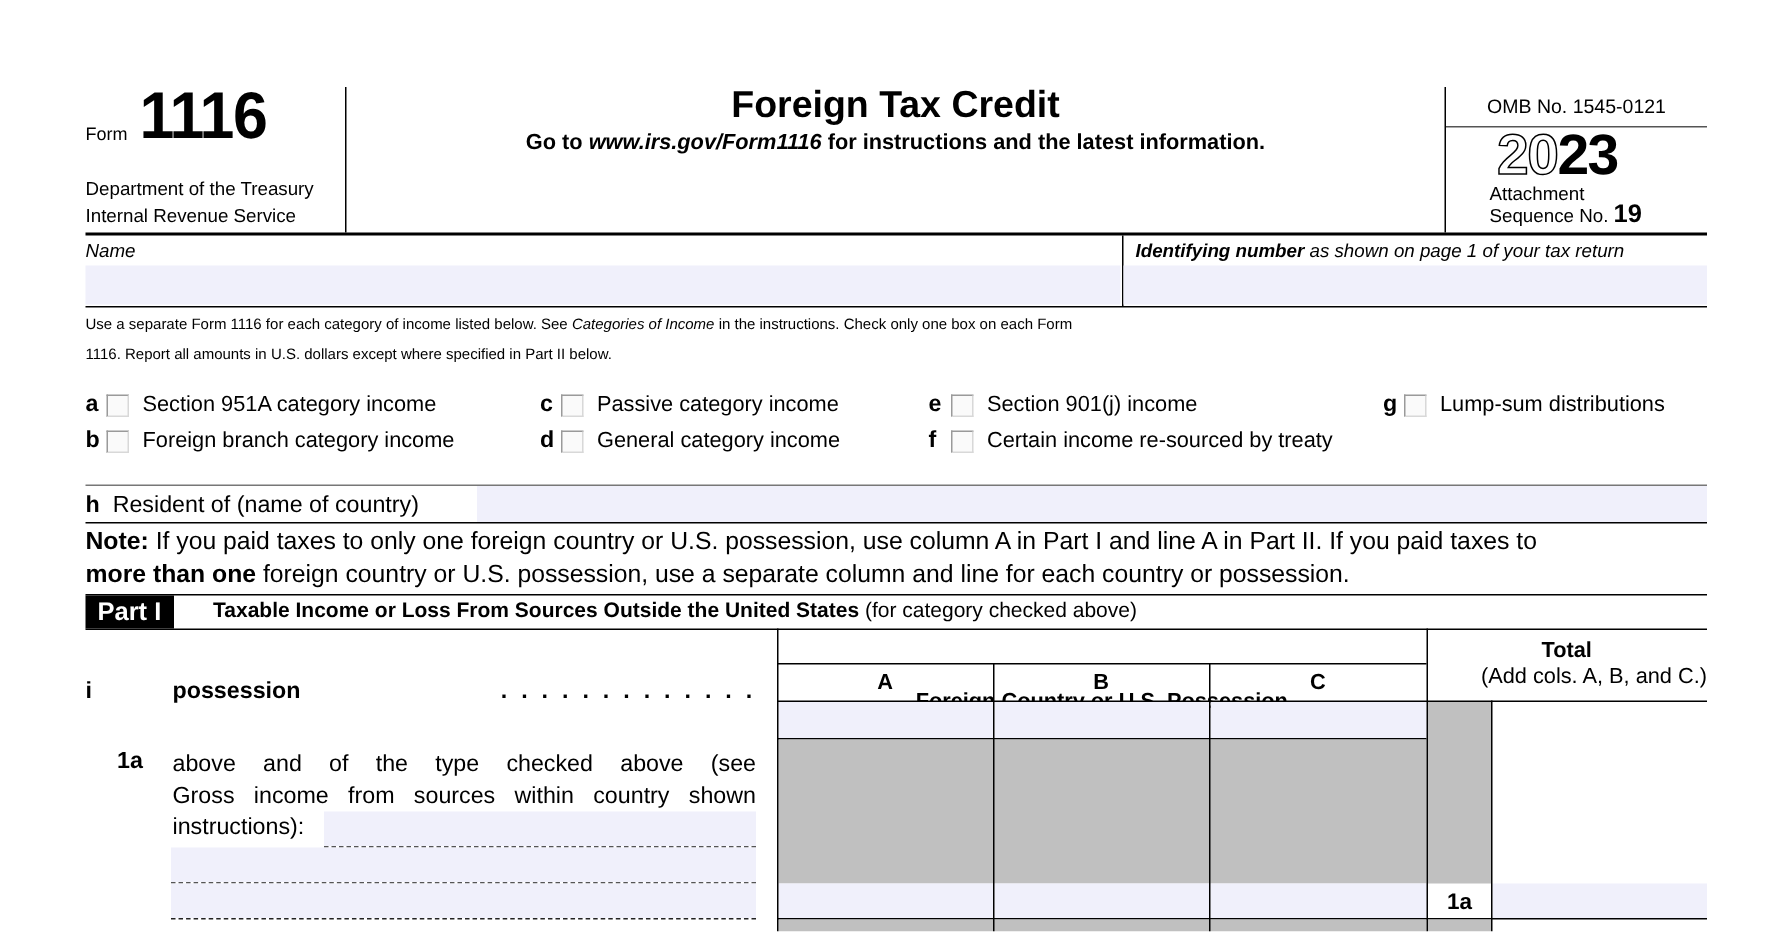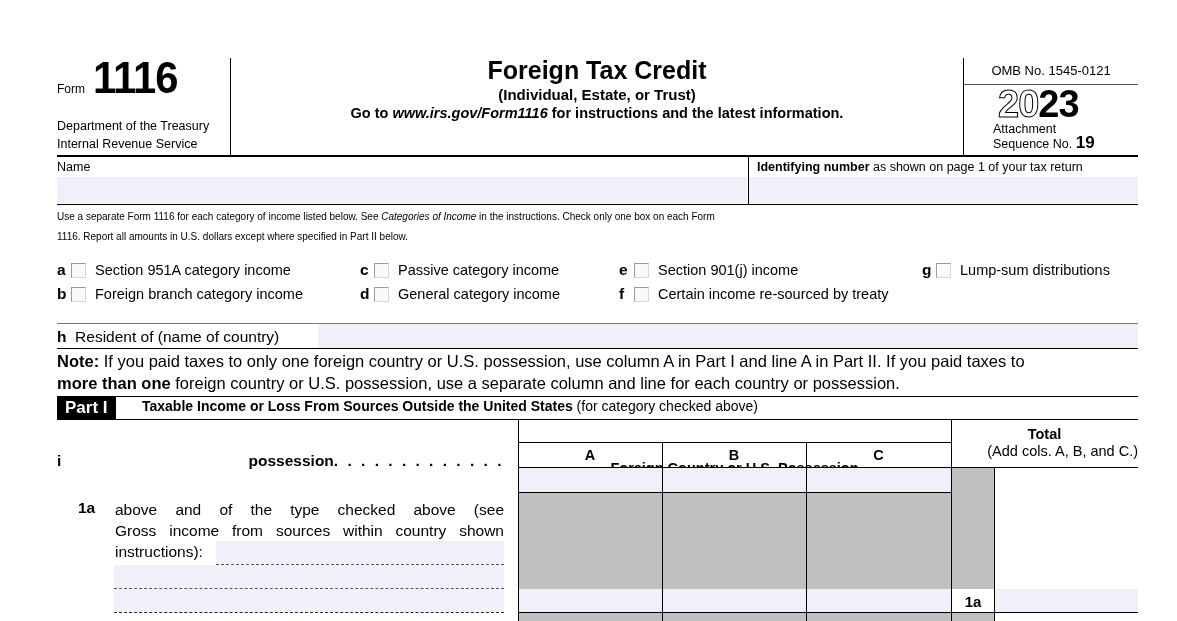--- a/index.html
+++ b/index.html
@@ -17,21 +17,21 @@
   .dept { font-size: 12.5px; line-height: 18px; }
   .title { font-size: 25px; font-weight: bold; text-align: center; width: 100%; }
   .subtitle { font-size: 15px; font-weight: bold; text-align: center; width: 100%; }
   .attach { font-size: 14.5px; font-weight: bold; text-align: center; width: 100%; line-height: 20px; }
   .omb { font-size: 13px; text-align: center; }
   .year-outline { font-size: 38px; font-weight: bold; color: #fff; -webkit-text-stroke: 1px #000; letter-spacing: -1px; }
   .year-bold { font-size: 38px; font-weight: 900; letter-spacing: -1px; }
   .attach-seq { font-size: 12.5px; line-height: 14px; }
   .seq-num { font-size: 17px; font-weight: bold; }
 
-  .field-label { font-size: 12.5px; }
+  .field-label { font-size: 12.5px; font-style: italic; }
   .instr { font-size: 10px; line-height: 20px; }
   .cb-row { font-size: 14.5px; display: flex; align-items: center; height: 20px; }
   .cb-letter { font-weight: bold; font-size: 15.5px; width: 14px; }
   .checkbox { width: 15px; height: 15px; border: 1px solid #9a9a9a; border-right-color: #d8d8d8; border-bottom-color: #d8d8d8; background: #fafafa; margin-right: 9px; display: inline-block; }
   .note { font-size: 16.5px; line-height: 22px; }
   .part-badge { background: #000; color: #fff; font-weight: bold; font-size: 17px; padding: 0 8px; height: 22px; line-height: 22px; }
   .part-title { font-size: 14px; font-weight: bold; }
   .part-title .normal { font-weight: normal; }
   .col-h { font-size: 14.5px; font-weight: bold; text-align: center; }
   .line-text { font-size: 15.5px; line-height: 21px; text-align: justify; }
@@ -44,21 +44,20 @@
 <div class="abs form-label" style="left:57px;top:82px;">Form</div>
 <div class="abs form-number" style="left:93px;top:53px;">1116</div>
 <div class="abs dept" style="left:57px;top:117px;">
   <div>Department of the Treasury</div>
   <div>Internal Revenue Service</div>
 </div>
 <div class="vline" style="left:230px;top:58px;height:97px;"></div>
 
 <div class="abs" style="left:231px;top:56px;width:732px;">
   <div class="title">Foreign Tax Credit</div>
-  <div class="subtitle" style="margin-top:1px;">(Individual, Estate, or Trust)</div>
   <div class="attach">
     <span>Go to </span><i>www.irs.gov/Form1116</i><span> for instructions and the latest information.</span>
   </div>
 </div>
 
 <div class="vline" style="left:963px;top:58px;height:97px;"></div>
 <div class="abs omb" style="left:964px;top:63px;width:174px;">OMB No. 1545-0121</div>
 <div class="abs" style="left:964px;top:84px;width:174px;height:1px;background:#555;"></div>
 <div class="abs" style="left:998px;top:83px;">
   <span class="year-outline">20</span><span class="year-bold">23</span>
@@ -167,21 +166,21 @@
 <div class="abs gray" style="left:952px;top:613px;width:42px;height:8px;"></div>
 
 <div class="vline" style="left:518px;top:419px;height:202px;"></div>
 <div class="vline" style="left:662px;top:442px;height:179px;"></div>
 <div class="vline" style="left:806px;top:442px;height:179px;"></div>
 <div class="vline" style="left:951px;top:419px;height:202px;"></div>
 <div class="vline" style="left:994px;top:467px;height:154px;"></div>
 
 <div class="abs" style="left:57px;top:452px;font-weight:bold;font-size:15.5px;">i</div>
 <div class="abs" style="left:115px;top:451px;width:389px;font-weight:bold;font-size:15.5px;line-height:20px;">
-  <div style="display:flex;justify-content:flex-end;">
+  <div style="display:flex;justify-content:space-between;">
       <span>possession</span>
       <span class="dots" style="letter-spacing:2.5px;">. . . . . . . . . . . . .</span>
     </div>
 </div>
 
 <div class="abs" style="left:78px;top:499px;font-weight:bold;font-size:15.5px;">1a</div>
 <div class="abs line-text" style="left:115px;top:499px;width:389px;">
   <div style="text-align:justify;text-align-last:justify;">above and of the type checked above (see</div>
   <div style="text-align:justify;text-align-last:justify;">Gross income from sources within country shown</div>
   <div>instructions):</div>

